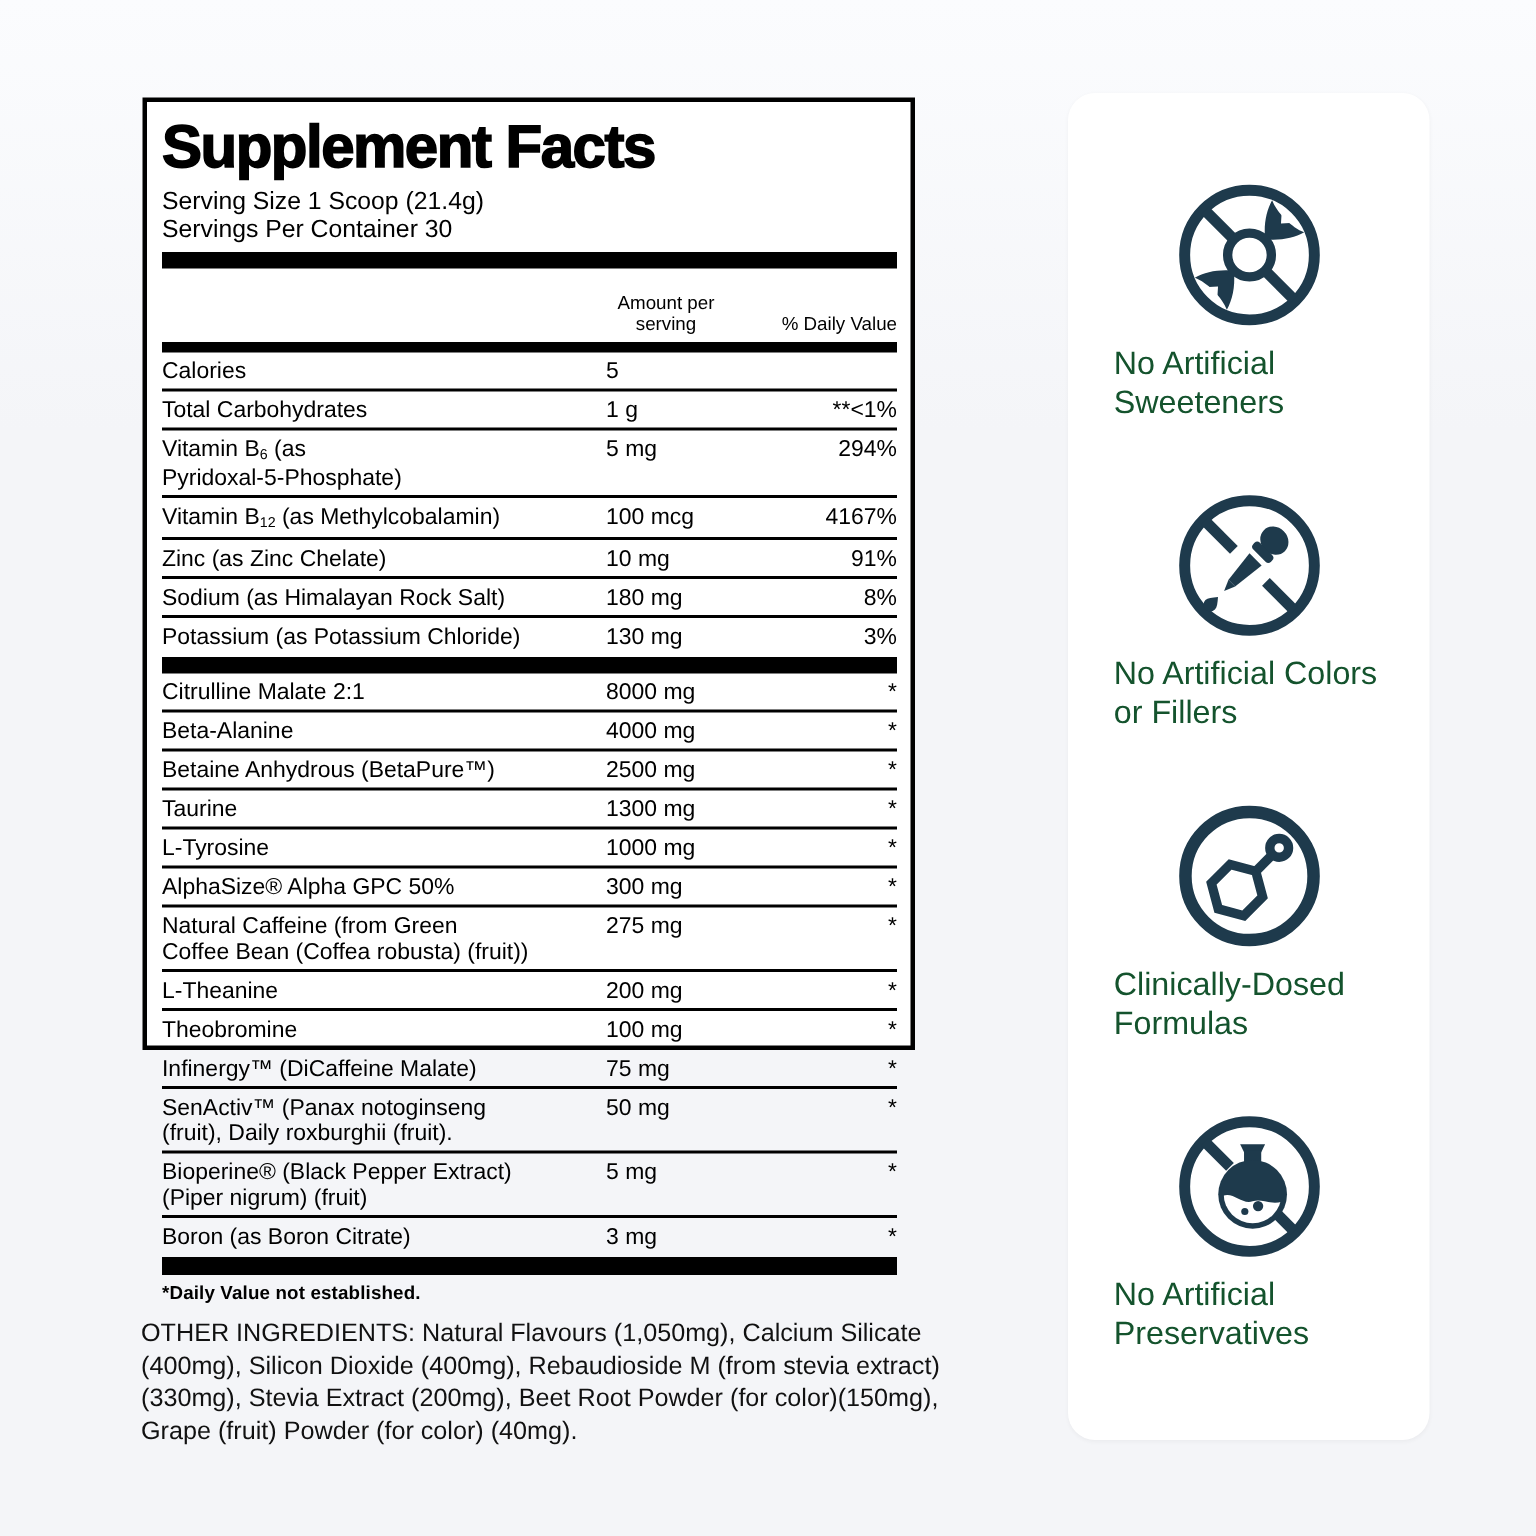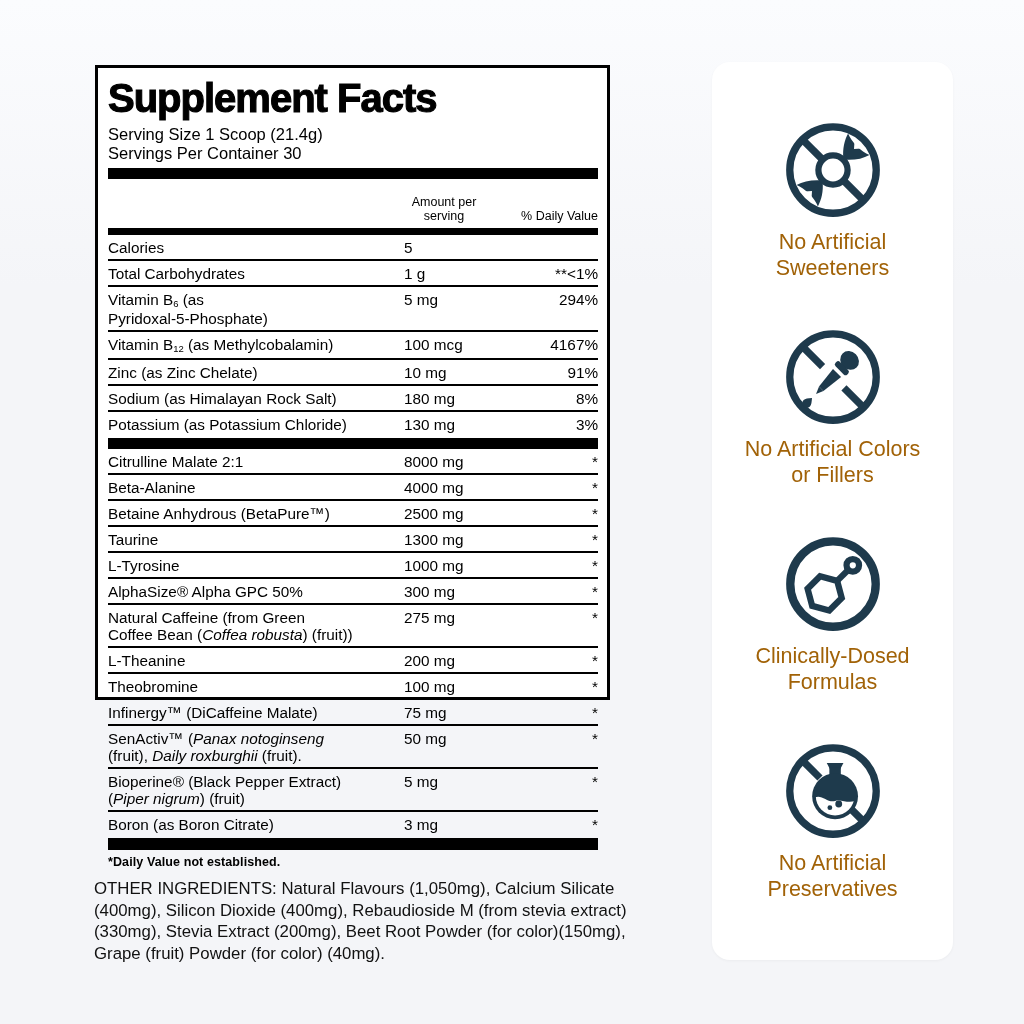--- a/index.html
+++ b/index.html
@@ -31,38 +31,38 @@
   .bar-bottom{height:12px;margin-top:2px;}
   .hdr{display:flex;align-items:flex-end;padding:16px 0 5px;}
   .hname{width:296px;}
   .hamt{width:112px;padding-right:32px;font-size:12.5px;line-height:14px;text-align:center;}
   .hdv{flex:1;text-align:right;font-size:12.5px;line-height:14px;}
   .frow{display:flex;border-top:2px solid #000;padding:3.5px 0;justify-content:space-between;}
   .rows .frow:first-child{border-top:none;}
   .fname{width:296px;font-size:15.3px;line-height:17px;padding-right:4px;}
   .famt{width:112px;font-size:15.3px;line-height:17px;}
   .fdv{flex:1;text-align:right;font-size:15.3px;line-height:17px;}
-  .it{font-style:italic;}
+  .it{}
   .sub{font-size:0.62em;position:relative;top:0.28em;}
   .footnote{margin-top:5px;font-size:12.5px;font-weight:700;letter-spacing:.1px;}
   
   .other{
     position:absolute;left:94px;top:878px;width:534px;margin:0;
     font-size:16.8px;line-height:21.5px;color:#111;
   }
   
   .card{
     position:absolute;left:712px;top:62px;width:241px;height:898px;
     background:#fff;border-radius:18px;box-shadow:0 1px 3px rgba(0,0,0,.04);
     display:flex;flex-direction:column;align-items:center;padding-top:58px;
   }
   .badge{display:flex;flex-direction:column;align-items:center;margin-bottom:46px;}
   .badge-label{
-    margin-top:9px;font-size:21.5px;line-height:26px;color:#a16207;
-    text-align:center;max-width:180px;
+    margin-top:9px;font-size:21.5px;line-height:26px;color:#14532d;
+    max-width:180px;
   }
   .icon{display:block;}
   .ns{stroke:var(--navy);fill:none;}
   .nf{fill:var(--navy);}
   .wf{fill:#fff;}
   .hex{stroke:var(--navy);fill:#fff;}
 </style>
 </head>
 <body>
 

